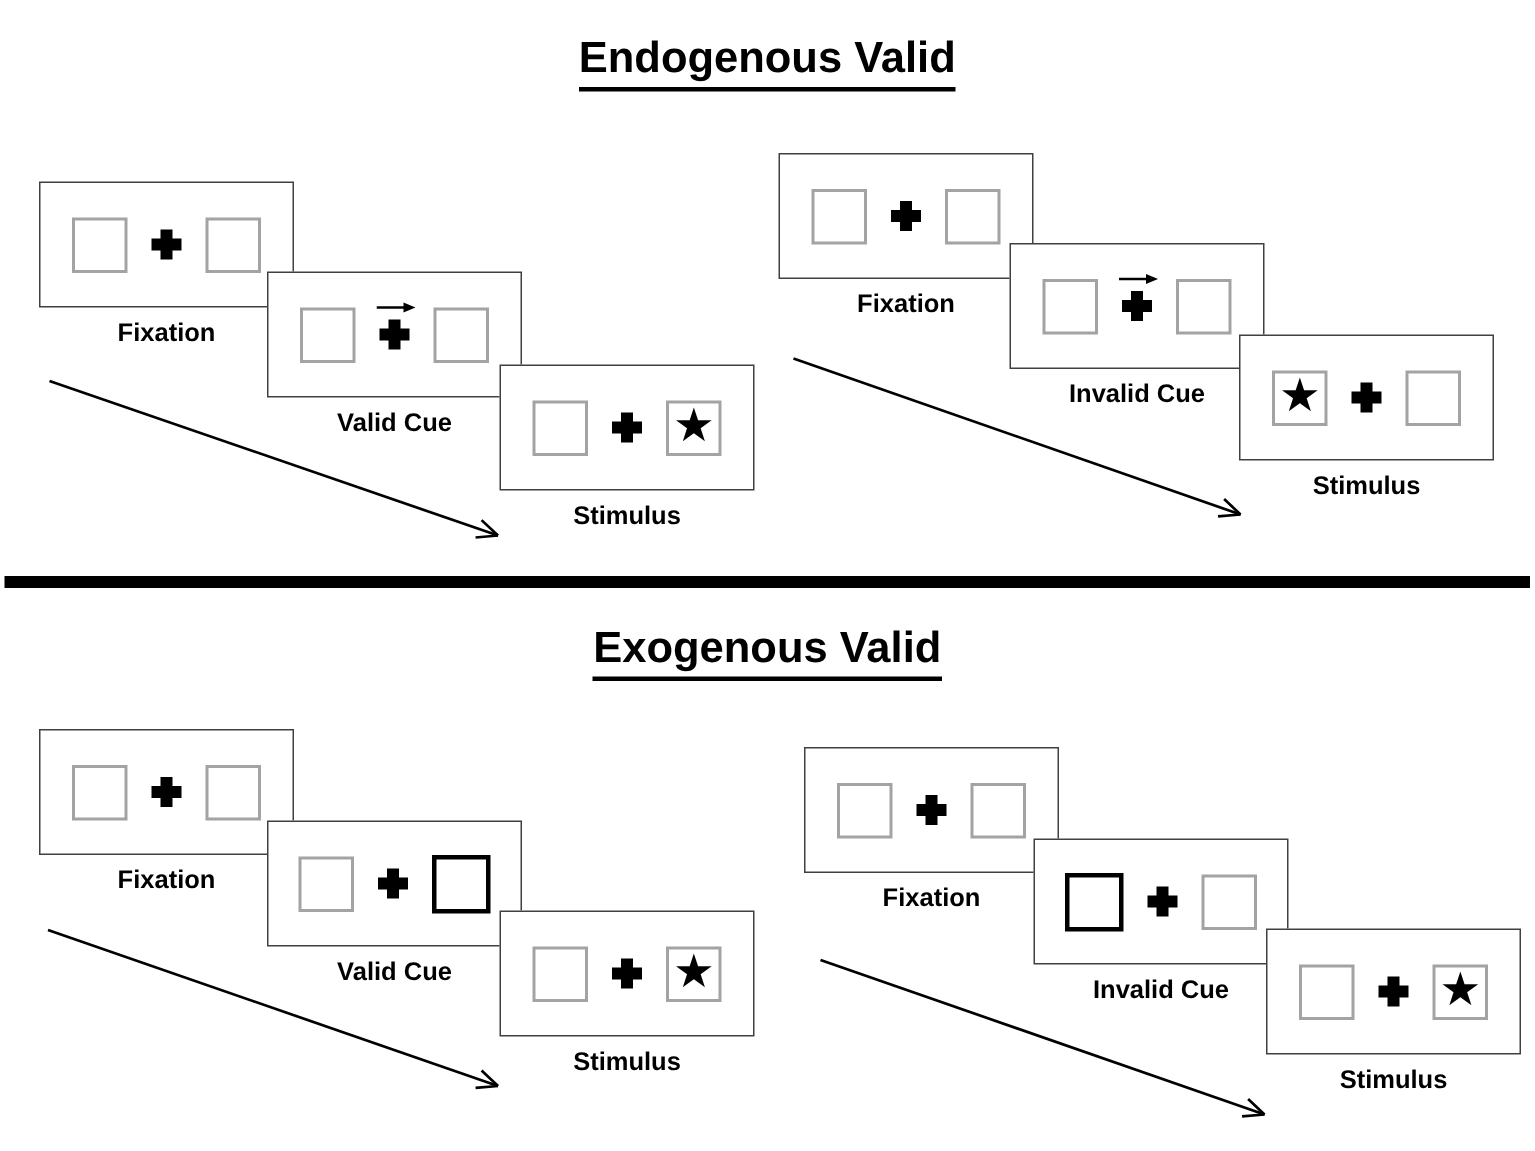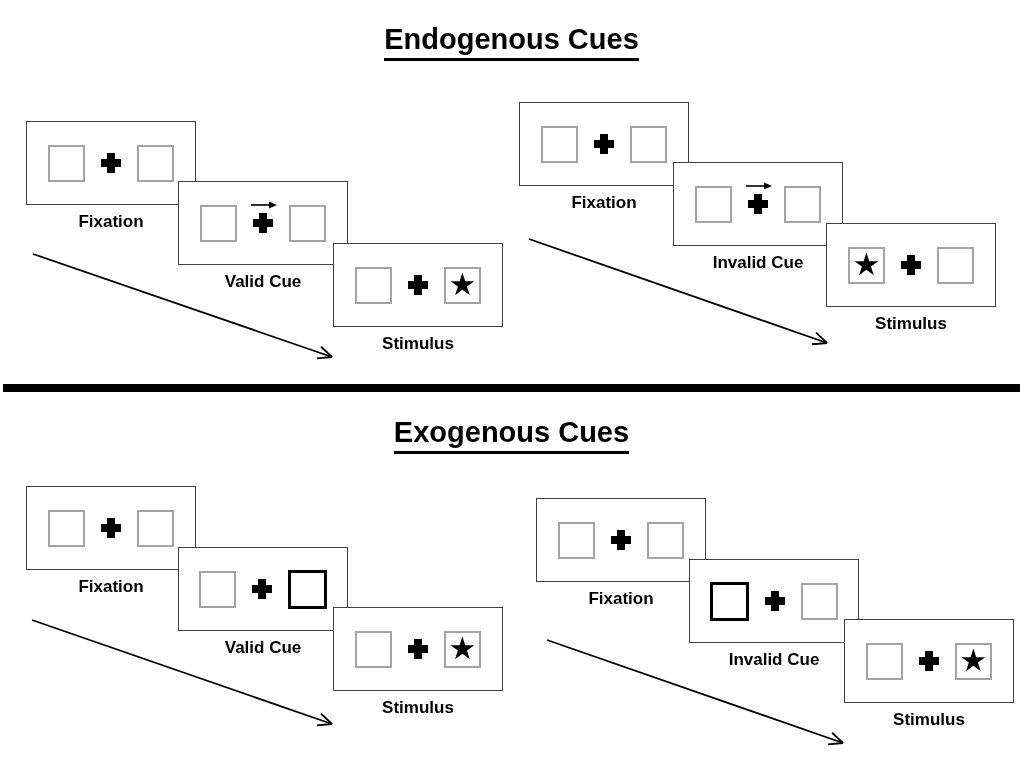--- a/index.html
+++ b/index.html
@@ -69,21 +69,21 @@
         <line x1="332" y1="724" x2="321.06259530027046" y2="713.7348561415665" stroke="#000000" stroke-width="1.8"></line>
       </g>
       <g>
         <line x1="547" y1="640" x2="843" y2="743" stroke="#000000" stroke-width="1.8"></line>
         <line x1="843" y1="743" x2="828.0543232828184" y2="744.2754401065886" stroke="#000000" stroke-width="1.8"></line>
         <line x1="843" y1="743" x2="832.0745686839332" y2="732.722113516977" stroke="#000000" stroke-width="1.8"></line>
       </g>
     </svg>
 
   <div class="title-wrap" id="endo-title">
-    <span>Endogenous Cues</span>
+    <span>Endogenous Valid</span>
   </div>
 
   <div class="step p-tl-1 z1">
     <div class="card">
       <span class="sq"></span>
       <span class="plus-wrap">
           <span class="plus"></span>
         </span>
       <span class="sq"></span>
     </div>
@@ -153,21 +153,21 @@
           <span class="plus"></span>
         </span>
       <span class="sq"></span>
     </div>
     <div class="lbl">Stimulus</div>
   </div>
 
   <div class="divider"></div>
 
   <div class="title-wrap" id="exo-title">
-    <span>Exogenous Cues</span>
+    <span>Exogenous Valid</span>
   </div>
 
   <div class="step p-bl-1 z1">
     <div class="card">
       <span class="sq"></span>
       <span class="plus-wrap">
           <span class="plus"></span>
         </span>
       <span class="sq"></span>
     </div>

